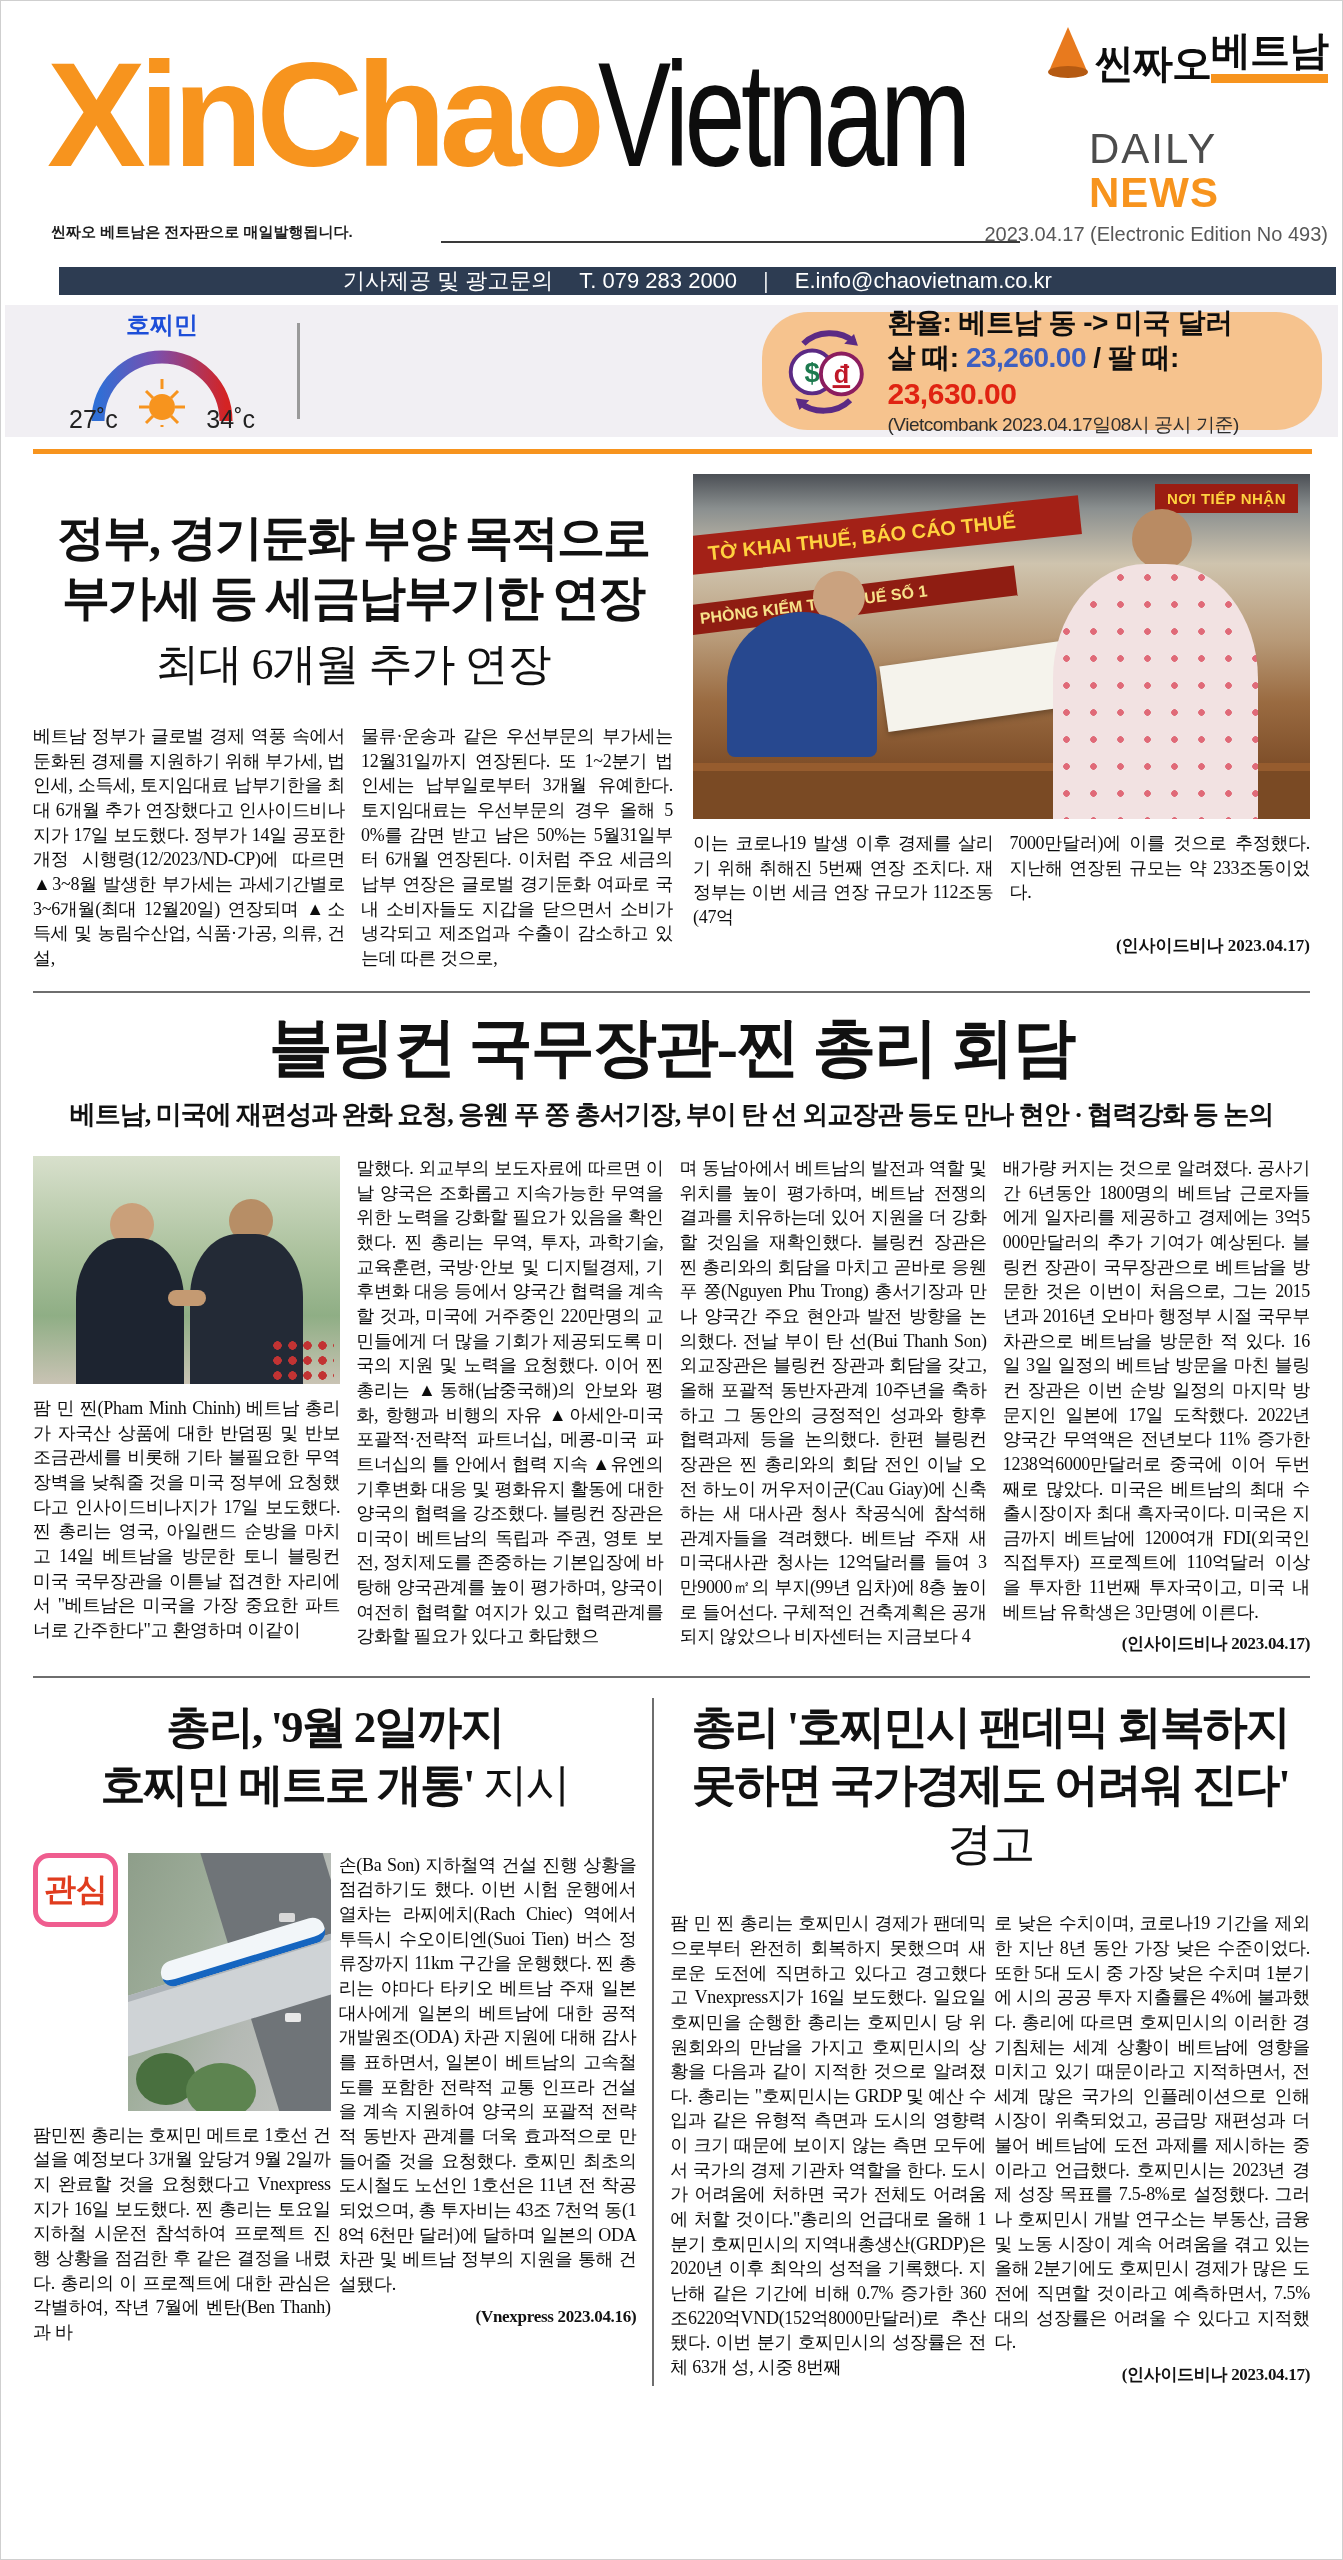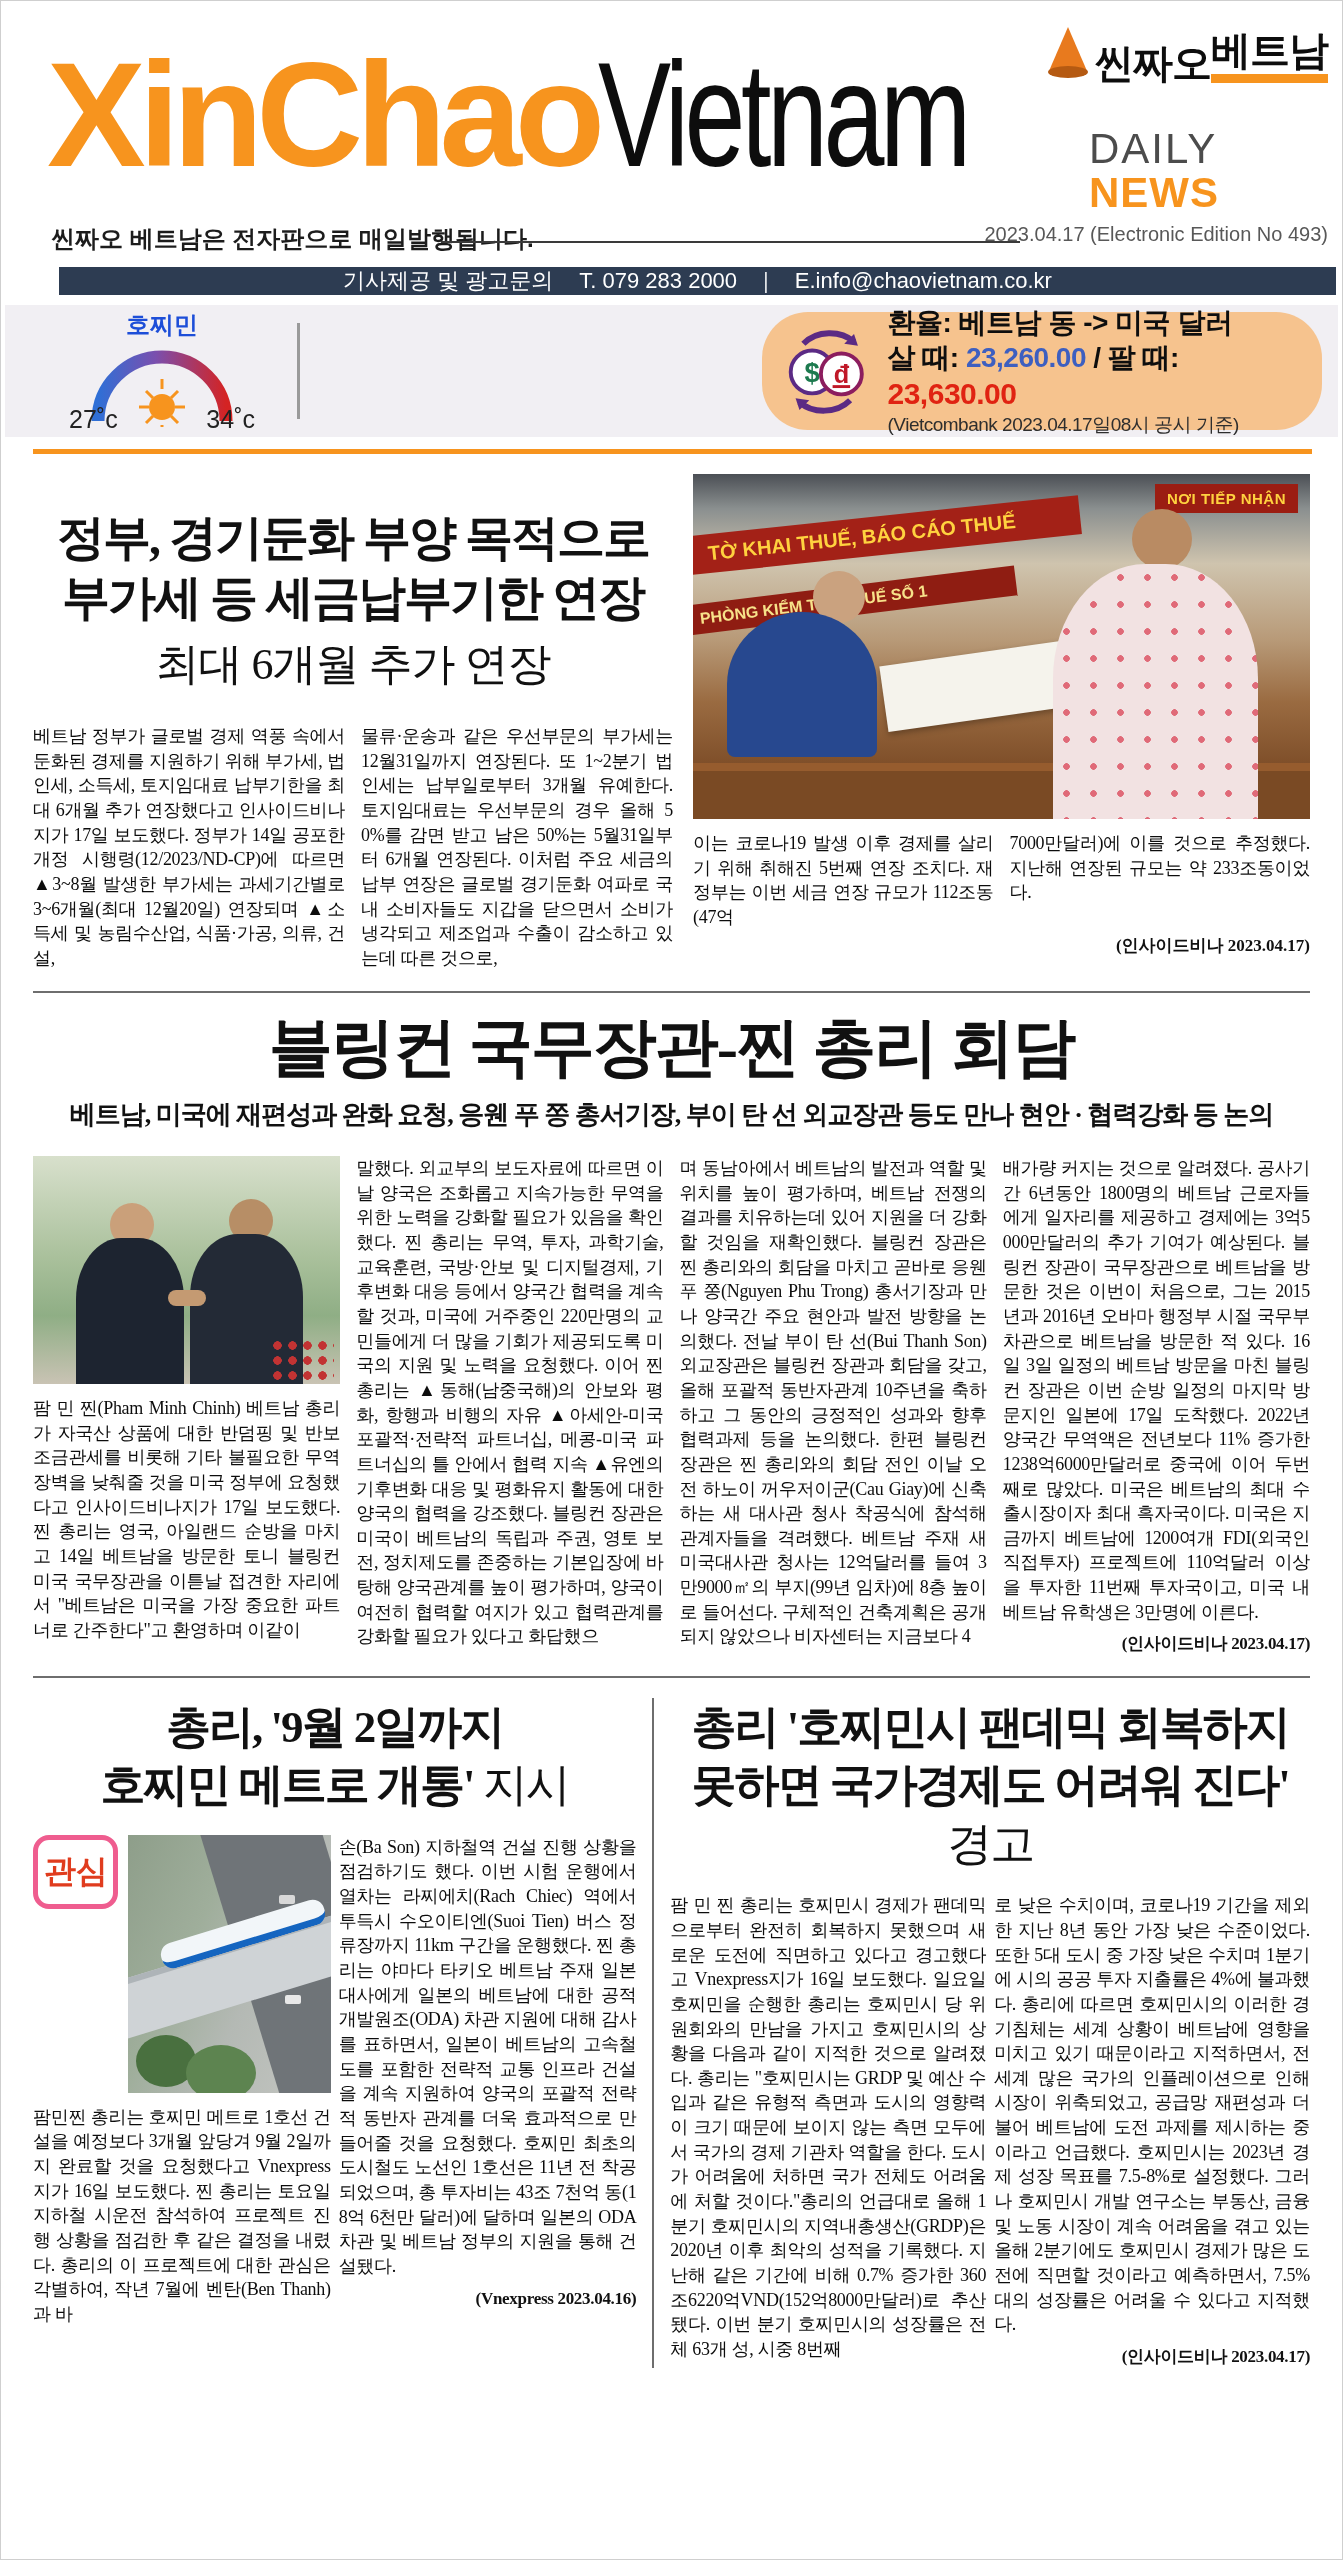--- a/index.html
+++ b/index.html
@@ -14,21 +14,21 @@
   .brand { position:absolute; left:46px; top:40px; display:flex; line-height:1; white-space:nowrap; }
   .brand-orange { font-size:148px; font-weight:800; color:#f7941e; letter-spacing:-7px; }
   .brand-black  { font-size:148px; font-weight:400; color:#0d0d0d; letter-spacing:-6px;
                   transform:scaleX(.74); transform-origin:left center; }
   .daily-news { position:absolute; left:1088px; top:126px; line-height:1.04; }
   .daily { font-size:42px; color:#4c4c4c; letter-spacing:2px; }
   .news  { font-size:42px; color:#f7941e; font-weight:800; letter-spacing:1px; }
   .logo-kr { position:absolute; right:14px; top:24px; display:flex; align-items:flex-end; }
   .logo-kr-text { font-size:40px; font-weight:900; color:#0d0d0d; letter-spacing:-1px; line-height:1; }
   .logo-underline { border-bottom:9px solid #f7941e; padding-bottom:4px; }
-  .tagline { position:absolute; left:50px; top:222px; font-size:24px; font-weight:700; color:#1c1c1c; }
+  .tagline { position:absolute; left:50px; top:222px; font-size:15px; font-weight:700; color:#1c1c1c; }
   .head-rule { position:absolute; left:440px; right:322px; top:240px; border-top:2px solid #3a3a3a; }
   .edition { position:absolute; right:14px; top:222px; font-size:20px; color:#585858; }
   
   .contact-bar { margin:14px 6px 0 58px; height:28px; background:#2d3c52; color:#fff;
     display:flex; align-items:center; justify-content:center; gap:26px; font-size:22px; }
   .contact-bar .sep { opacity:.85; }
   
   .info-strip { margin:10px 4px 0 4px; background:#f1eff3; height:132px;
     display:flex; align-items:center; }
   .gauge { margin-left:62px; width:190px; text-align:center; position:relative; }
@@ -91,21 +91,21 @@
   .p2-shake { position:absolute; left:44%; bottom:34%; width:38px; height:16px; background:#c49a72; border-radius:8px; }
   .p2-flowers { position:absolute; right:2%; bottom:0; width:64px; height:46px;
     background-image:radial-gradient(#c23333 4px,transparent 4.5px); background-size:15px 15px; }
   
   .bottom { display:flex; margin:0 32px; align-items:stretch; }
   .b-left { width:48.5%; padding-right:16px; }
   .b-vrule { width:2px; background:#6e6e6e; }
   .b-right { flex:1; padding-left:16px; }
   .b-head { text-align:center; font-size:45px; font-weight:800; line-height:1.3; letter-spacing:-2px; }
   .b-head .light { font-weight:400; }
-  .b-body { display:flex; gap:8px; margin-top:20px; }
+  .b-body { display:flex; gap:8px; margin-top:38px; }
   .a3-photo-row { display:flex; gap:10px; align-items:flex-start; margin-bottom:12px; }
   .badge { border:5px solid #ef5d8f; border-radius:16px; background:#fff; color:#e03c1e;
     font-size:32px; font-weight:900; padding:10px 6px; text-align:center; min-width:78px; }
   .photo3 { flex:1; height:258px; position:relative; overflow:hidden;
     background:linear-gradient(115deg,#8e9e8a 0%,#9fae9b 35%,#b4b9b4 60%,#c4c6c2 100%); }
   .p3-road { position:absolute; right:-40px; top:-30px; width:58%; height:150%;
     background:#6f7478; transform:rotate(-17deg); }
   .p3-car1,.p3-car2,.p3-car3 { position:absolute; width:16px; height:9px; border-radius:2px; }
   .p3-car1 { right:36px; top:60px; background:#d8d8d8; }
   .p3-car2 { right:62px; top:110px; background:#c23333; }

